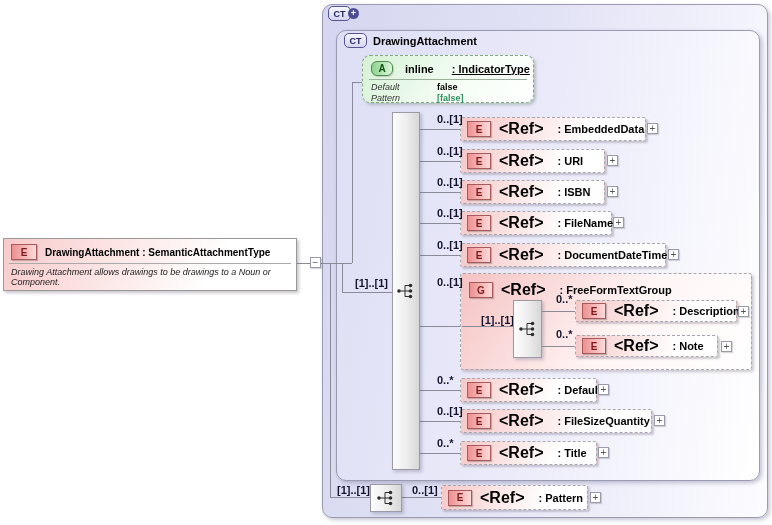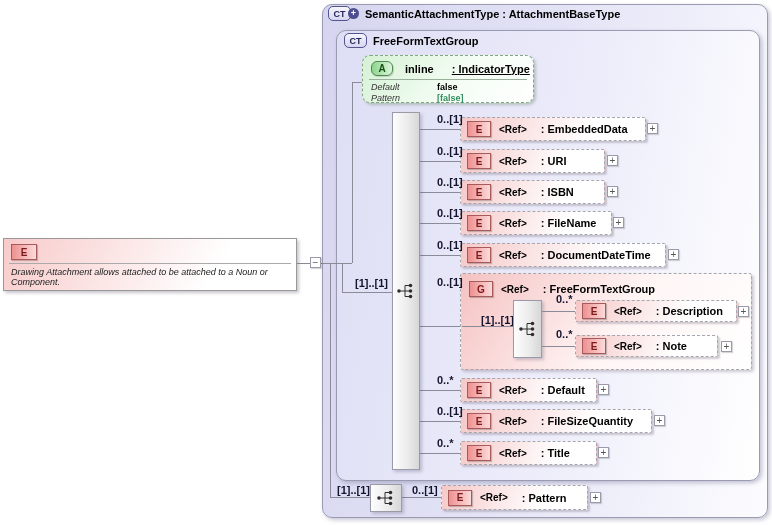--- a/index.html
+++ b/index.html
@@ -22,21 +22,21 @@
   .ctplus::before{content:'+';}
   .seqbar{position:absolute;background:linear-gradient(to right,#fdfdfd,#ececec 55%,#d7d7d7);
           border:1px solid #9a9aa8;box-shadow:2px 2px 3px rgba(90,90,120,.3);box-sizing:border-box;
           display:flex;align-items:center;justify-content:center;}
   .elem{position:absolute;display:flex;align-items:center;border:1px dashed #a6a6ae;
         background:linear-gradient(110deg,#f6c8c8,#ffffff 70%);border-radius:2px;
         box-shadow:2px 2px 2px rgba(120,110,130,.35);padding:0 6px;box-sizing:border-box;white-space:nowrap;}
   .eicon{display:inline-flex;align-items:center;justify-content:center;flex:none;width:22px;height:14px;
          border:1px solid #a85a5a;background:linear-gradient(to right,#ee9090,#fbdada);
          color:#7c1b1b;font-weight:bold;font-size:10px;margin-right:8px;box-shadow:1px 1px 1px rgba(0,0,0,.2);}
-  .ref{font-weight:bold;font-size:10px;color:#000;}
+  .ref{font-weight:bold;font-size:16px;color:#000;}
   .ename{font-weight:bold;font-size:11px;color:#000;margin-left:14px;}
   .card{position:absolute;font-weight:bold;font-size:11px;color:#14142e;white-space:nowrap;text-align:center;}
   .plus,.minus{position:absolute;width:11px;height:11px;background:#fff;border:1px solid #9a9aaa;
         box-sizing:border-box;color:#555;font-size:10px;line-height:9px;text-align:center;
         box-shadow:1px 1px 1px rgba(0,0,0,.15);}
   .plus::before{content:'+';}
   .minus::before{content:'\2212';}
   .group{position:absolute;border:1px dashed #a6a6ae;border-radius:3px;
          background:linear-gradient(125deg,#f5c2c2,#fff5f5 55%,#ffffff);
          box-shadow:2px 2px 3px rgba(120,110,130,.35);box-sizing:border-box;}
@@ -66,27 +66,26 @@
 </style>
 </head>
 <body>
 
 <div id="canvas">
 
   <div class="container outer-bg" style="left:322px;top:4px;width:446px;height:514px;"></div>
   <div class="chead" style="left:328px;top:6px;">
     <span class="ctbadge">CT</span>
       <span class="ctplus"></span>
-    <span class="ttl">SemanticAttachmentType : AttachmentBaseType</span>
   </div>
 
   <div class="container inner-bg" style="left:336px;top:30px;width:424px;height:451px;"></div>
   <div class="chead" style="left:344px;top:33px;">
     <span class="ctbadge">CT</span>
-    <span class="ttl">FreeFormTextGroup</span>
+    <span class="ttl">DrawingAttachment</span>
   </div>
 
   <div class="hline" style="left:297px;top:263px;width:55px;"></div>
   <div class="vline" style="left:352px;top:82px;height:181px;"></div>
   <div class="hline" style="left:352px;top:82px;width:10px;"></div>
   <div class="vline" style="left:342px;top:263px;height:30px;"></div>
   <div class="hline" style="left:342px;top:292px;width:50px;"></div>
   <div class="vline" style="left:330px;top:263px;height:234px;"></div>
   <div class="hline" style="left:330px;top:497px;width:40px;"></div>
   <div class="hline" style="left:420px;top:129px;width:40px;"></div>
@@ -264,19 +263,20 @@
   <div class="elem" style="left:441px;top:485px;width:147px;height:25px;">
     <span class="eicon">E</span>
     <span class="ref">&lt;Ref&gt;</span>
     <span class="ename">: Pattern</span>
   </div>
   <div class="plus" style="left:590px;top:492px;"></div>
 
   <div class="lelem" style="left:3px;top:238px;width:294px;height:53px;">
     <div class="lhead">
       <span class="eicon" style="width:24px;">E</span>
+      <span class="lttl">DrawingAttachment : SemanticAttachmentType</span>
     </div>
     <div class="lsep"></div>
-    <div class="ldesc">Drawing Attachment allows attached to be attached to a Noun or Component.</div>
+    <div class="ldesc">Drawing Attachment allows drawings to be drawings to a Noun or Component.</div>
   </div>
   <div class="minus" style="left:310px;top:257px;"></div>
 
 </div>
 
 </body></html>

